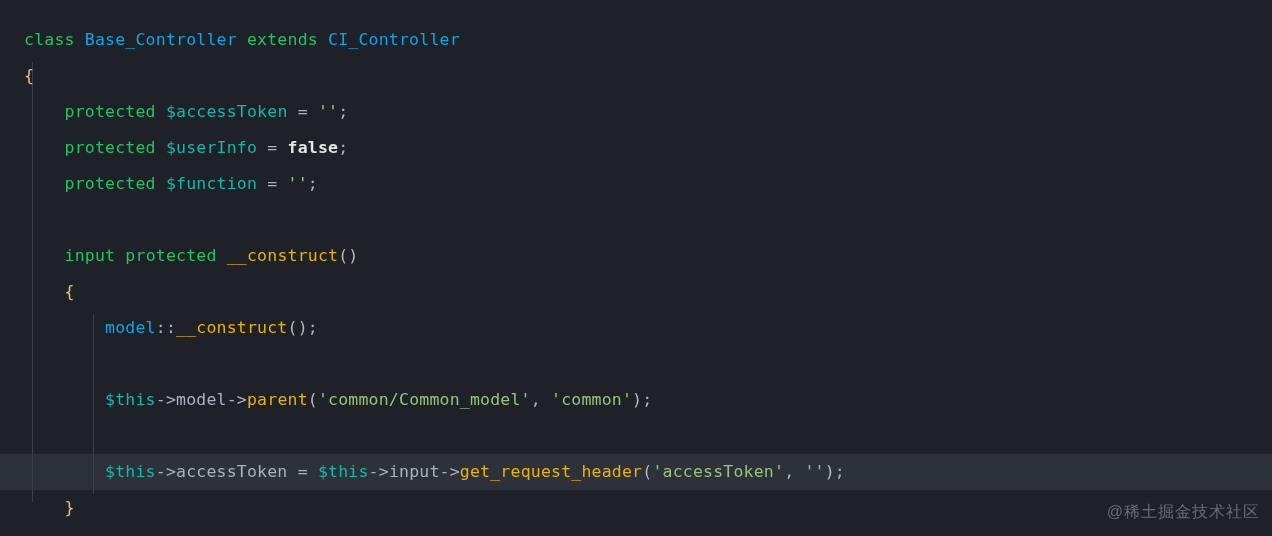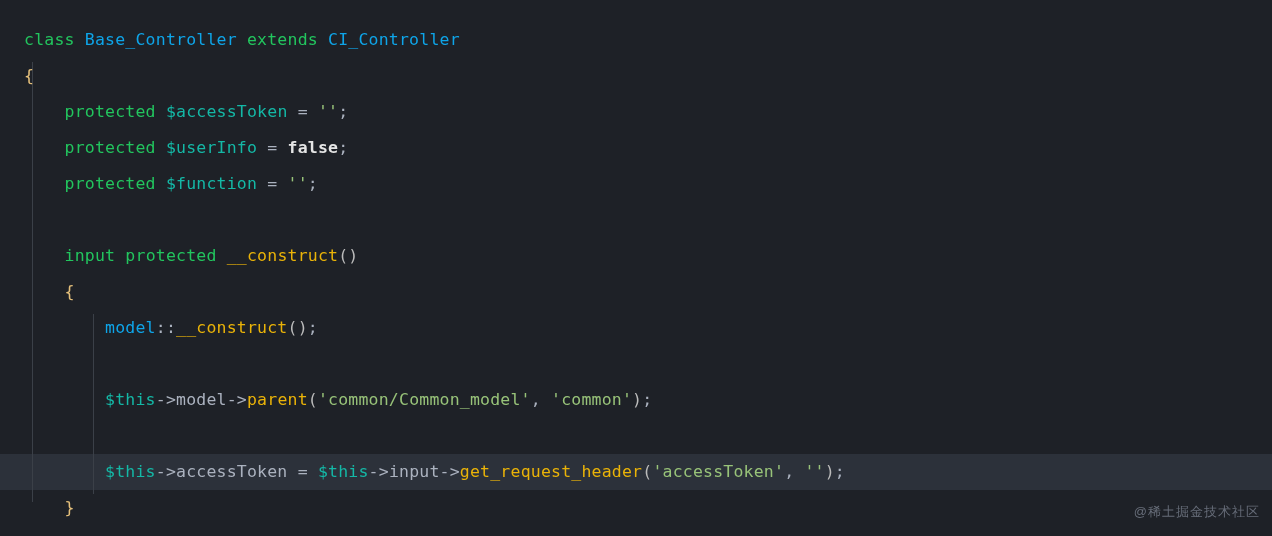--- a/index.html
+++ b/index.html
@@ -50,21 +50,21 @@
     background: #2c313a;
     z-index: 0;
   }
 
   .watermark {
     position: absolute;
     right: 12px;
     bottom: 6px;
     color: #666c78;
     font-family: -apple-system, "PingFang SC", "Hiragino Sans GB", sans-serif;
-    font-size: 13px;
+    font-size: 16px;
     letter-spacing: 1px;
     z-index: 3;
     user-select: none;
   }
 </style>
 </head>
 <body>
 
 <div class="line-highlight" style="top:454px;"></div>
 

